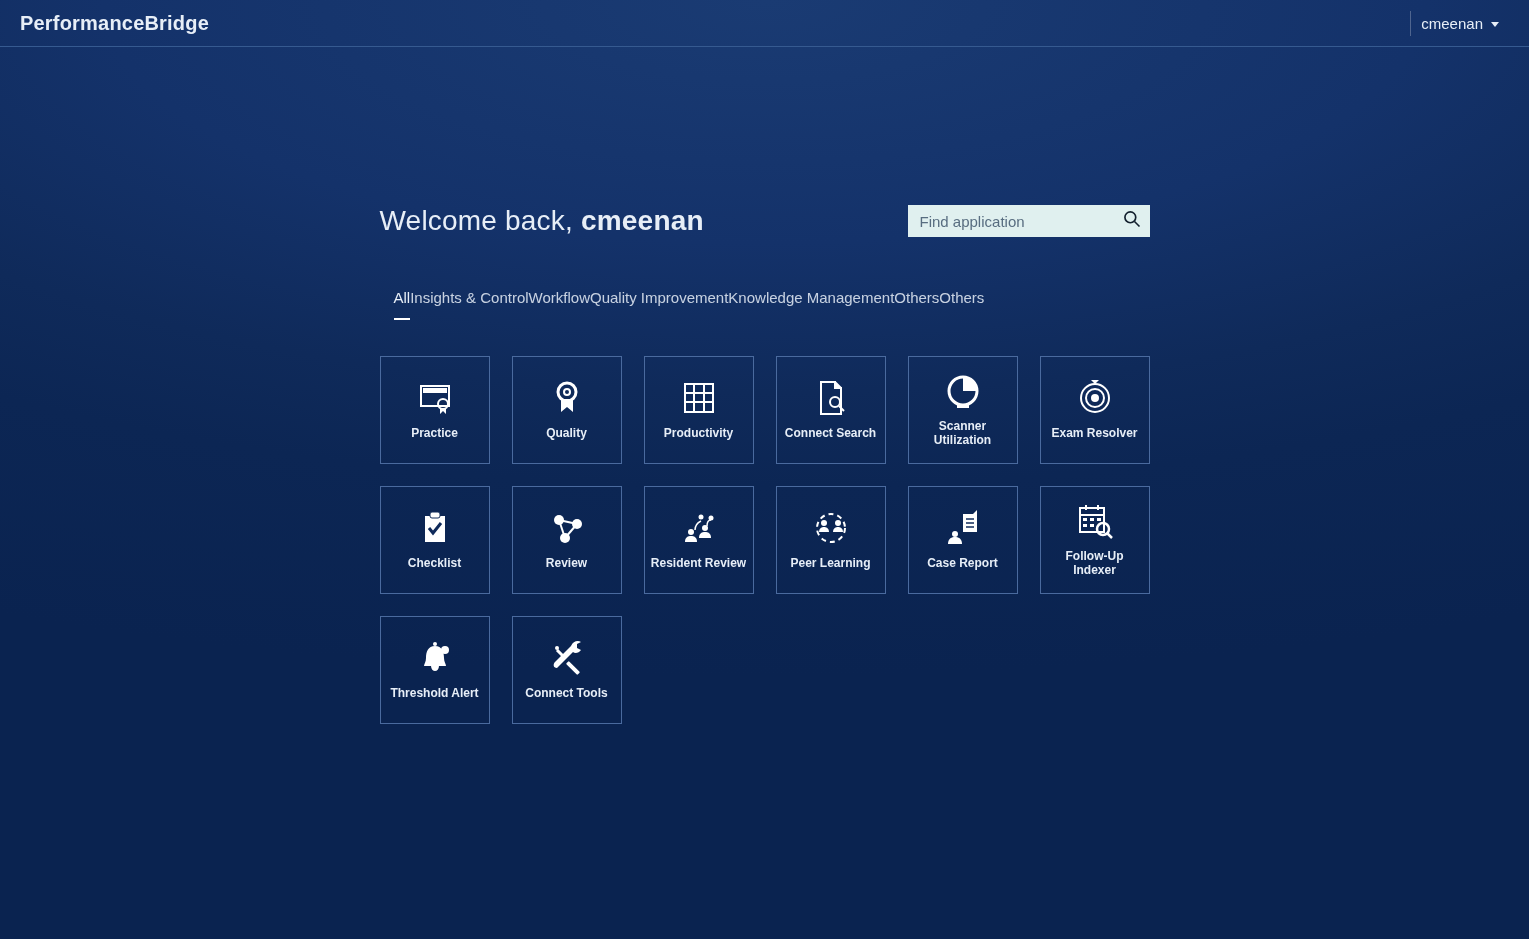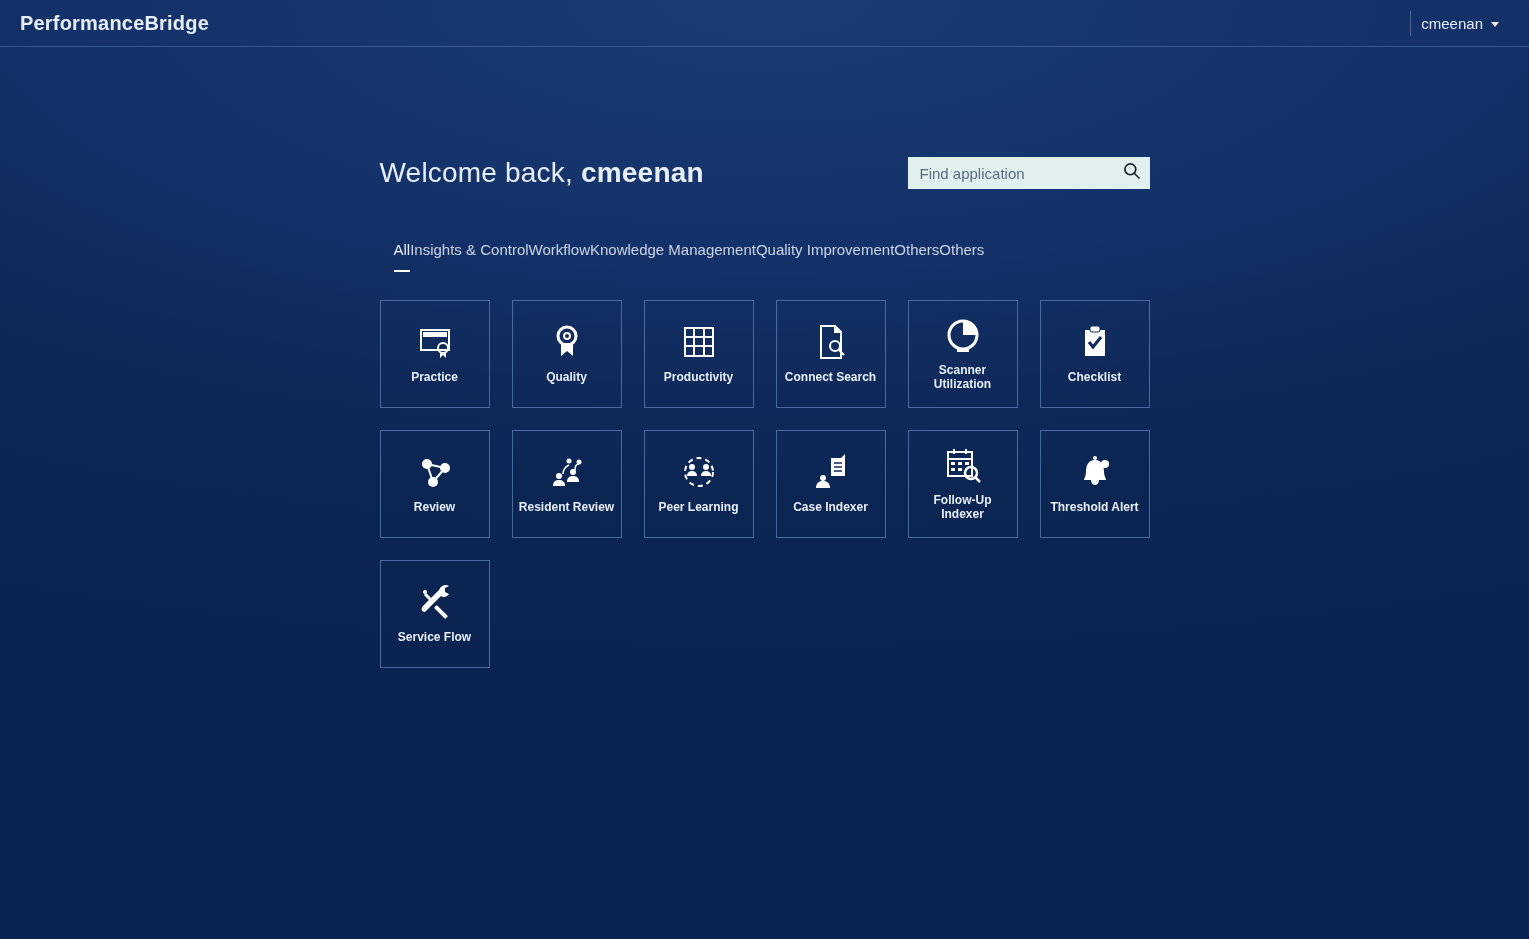--- a/index.html
+++ b/index.html
@@ -62,20 +62,21 @@
 
   .content {
     width: 770px;
     margin: 110px auto 0 auto;
   }
   .welcome-row {
     display: flex;
     justify-content: space-between;
     align-items: center;
     gap: 20px;
+    margin-top: 48px;
   }
   .welcome {
     font-size: 28px;
     font-weight: 300;
     letter-spacing: .2px;
   }
   .welcome .uname {
     font-weight: 700;
   }
   .search-wrap {
@@ -118,21 +119,21 @@
     opacity: .85;
     cursor: pointer;
   }
   .tab.active {
     opacity: 1;
     border-bottom: 2px solid #fff;
     font-weight: 500;
   }
 
   .grid {
-    margin-top: 28px;
+    margin-top: 36px;
     display: grid;
     grid-template-columns: repeat(6, 110px);
     gap: 22px;
   }
   .tile {
     width: 110px;
     height: 108px;
     border: 1px solid var(--tile-border);
     display: flex;
     flex-direction: column;
@@ -293,22 +294,22 @@
             <line x1="15" y1="15" x2="21" y2="21" stroke="#13202e" stroke-width="2"></line>
           </svg>
         </span>
       </div>
     </div>
 
     <div class="tabs" id="tabs">
         <div class="tab active"><span>All</span></div>
         <div class="tab"><span>Insights &amp; Control</span></div>
         <div class="tab"><span>Workflow</span></div>
+        <div class="tab"><span>Quality Improvement</span></div>
         <div class="tab"><span>Knowledge Management</span></div>
-        <div class="tab"><span>Quality Improvement</span></div>
         <div class="tab"><span>Others</span></div>
         <div class="tab"><span>Others</span></div>
       </div>
 
     <div class="grid" id="grid">
         <div class="tile">
           <div class="icon">
             <svg width="40" height="40" viewBox="0 0 40 40">
               <use href="#certificate-icon"></use>
             </svg>
@@ -343,20 +344,28 @@
           <div class="icon">
             <svg width="40" height="40" viewBox="0 0 40 40">
               <use href="#gauge-icon"></use>
             </svg>
           </div>
           <div class="label">Scanner Utilization</div>
         </div>
         <div class="tile">
           <div class="icon">
             <svg width="40" height="40" viewBox="0 0 40 40">
+              <use href="#target-icon"></use>
+            </svg>
+          </div>
+          <div class="label">Exam Resolver</div>
+        </div>
+        <div class="tile">
+          <div class="icon">
+            <svg width="40" height="40" viewBox="0 0 40 40">
               <use href="#clipboard-check-icon"></use>
             </svg>
           </div>
           <div class="label">Checklist</div>
         </div>
         <div class="tile">
           <div class="icon">
             <svg width="40" height="40" viewBox="0 0 40 40">
               <use href="#network-icon"></use>
             </svg>
@@ -378,21 +387,21 @@
             </svg>
           </div>
           <div class="label">Peer Learning</div>
         </div>
         <div class="tile">
           <div class="icon">
             <svg width="40" height="40" viewBox="0 0 40 40">
               <use href="#index-flag-icon"></use>
             </svg>
           </div>
-          <div class="label">Case Indexer</div>
+          <div class="label">Case Report</div>
         </div>
         <div class="tile">
           <div class="icon">
             <svg width="40" height="40" viewBox="0 0 40 40">
               <use href="#calendar-search-icon"></use>
             </svg>
           </div>
           <div class="label">Follow-Up Indexer</div>
         </div>
         <div class="tile">
@@ -402,17 +411,17 @@
             </svg>
           </div>
           <div class="label">Threshold Alert</div>
         </div>
         <div class="tile">
           <div class="icon">
             <svg width="40" height="40" viewBox="0 0 40 40">
               <use href="#tools-icon"></use>
             </svg>
           </div>
-          <div class="label">Service Flow</div>
+          <div class="label">Connect Tools</div>
         </div>
       </div>
   </div>
 </div>
 
 </body></html>

